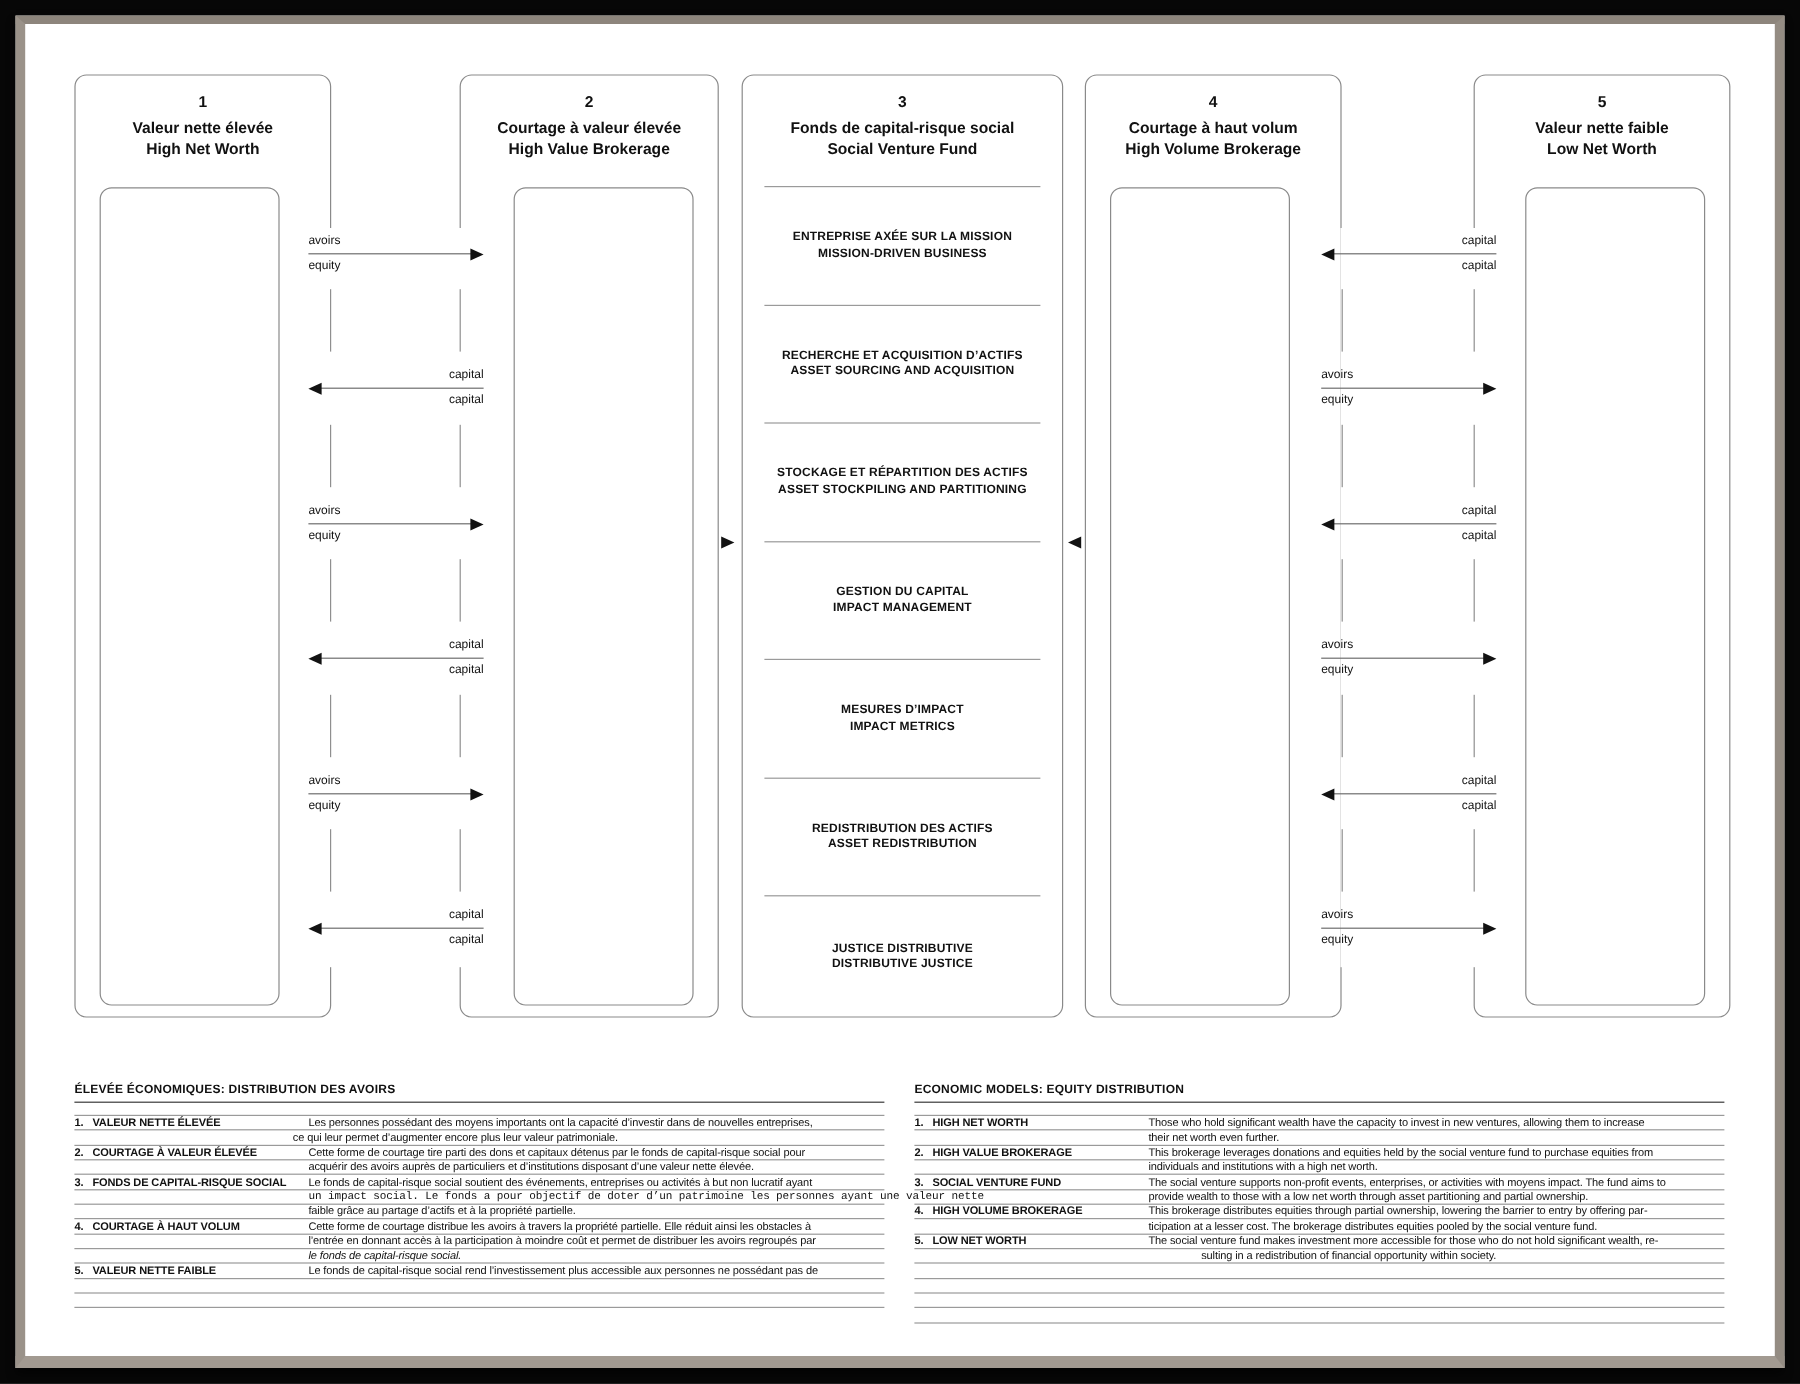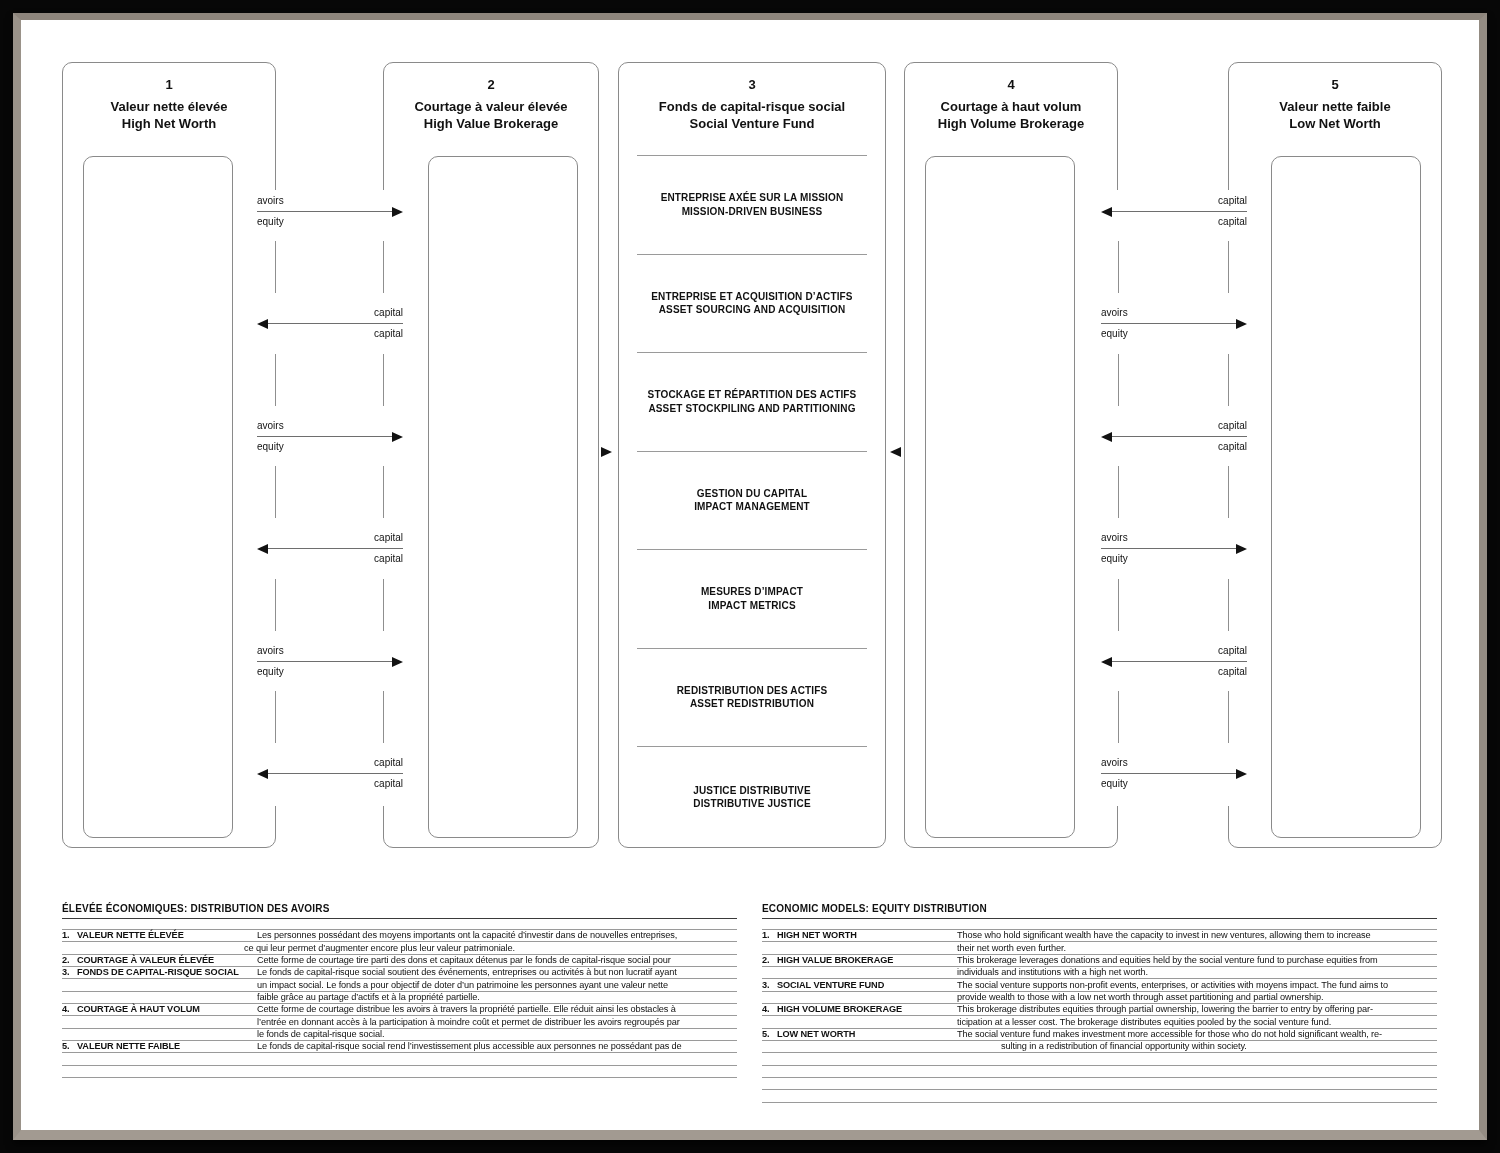--- a/index.html
+++ b/index.html
@@ -84,21 +84,21 @@
       <div class="abs hrule" style="left: 637px; top: 352px; width: 230px;"></div>
       <div class="abs hrule" style="left: 637px; top: 451px; width: 230px;"></div>
       <div class="abs hrule" style="left: 637px; top: 549px; width: 230px;"></div>
       <div class="abs hrule" style="left: 637px; top: 648px; width: 230px;"></div>
       <div class="abs hrule" style="left: 637px; top: 746px; width: 230px;"></div>
       <div class="abs section-label" style="left: 637px; top: 191px; width: 230px;">
         <div class="">ENTREPRISE AXÉE SUR LA MISSION</div>
         <div class="">MISSION-DRIVEN BUSINESS</div>
       </div>
       <div class="abs section-label" style="left: 637px; top: 289.5px; width: 230px;">
-        <div class="">ENTREPRISE ET ACQUISITION D’ACTIFS</div>
+        <div class="">RECHERCHE ET ACQUISITION D’ACTIFS</div>
         <div class="">ASSET SOURCING AND ACQUISITION</div>
       </div>
       <div class="abs section-label" style="left: 637px; top: 388px; width: 230px;">
         <div class="">STOCKAGE ET RÉPARTITION DES ACTIFS</div>
         <div class="">ASSET STOCKPILING AND PARTITIONING</div>
       </div>
       <div class="abs section-label" style="left: 637px; top: 486.5px; width: 230px;">
         <div class="">GESTION DU CAPITAL</div>
         <div class="">IMPACT MANAGEMENT</div>
       </div>
@@ -218,40 +218,43 @@
         </div>
         <div class="tbl-row" style="height: 12.357px;">
           <div class="t-cell" style="left: 182px;">ce qui leur permet d’augmenter encore plus leur valeur patrimoniale.</div>
         </div>
         <div class="tbl-row" style="height: 12.357px;">
           <div class="t-cell t-bold" style="left: 0px;">2.</div>
           <div class="t-cell t-bold" style="left: 15px;">COURTAGE À VALEUR ÉLEVÉE</div>
           <div class="t-cell" style="left: 195px;">Cette forme de courtage tire parti des dons et capitaux détenus par le fonds de capital-risque social pour</div>
         </div>
         <div class="tbl-row" style="height: 12.357px;">
+          <div class="t-cell" style="left: 195px;">acquérir des avoirs auprès de particuliers et d’institutions disposant d’une valeur nette élevée.</div>
+        </div>
+        <div class="tbl-row" style="height: 12.357px;">
           <div class="t-cell t-bold" style="left: 0px;">3.</div>
           <div class="t-cell t-bold" style="left: 15px;">FONDS DE CAPITAL-RISQUE SOCIAL</div>
           <div class="t-cell" style="left: 195px; margin-top: 48px;">Le fonds de capital-risque social soutient des événements, entreprises ou activités à but non lucratif ayant</div>
         </div>
         <div class="tbl-row" style="height: 12.357px;">
-          <div class="t-cell" style="left: 195px;">un impact social. Le fonds a pour objectif de doter d’un patrimoine les personnes ayant une valeur nette</div>
+          <div class="t-cell" style="left: 195px; font-family: Liberation Mono, monospace;">un impact social. Le fonds a pour objectif de doter d’un patrimoine les personnes ayant une valeur nette</div>
         </div>
         <div class="tbl-row" style="height: 12.357px;">
           <div class="t-cell" style="left: 195px;">faible grâce au partage d’actifs et à la propriété partielle.</div>
         </div>
         <div class="tbl-row" style="height: 12.357px;">
           <div class="t-cell t-bold" style="left: 0px;">4.</div>
           <div class="t-cell t-bold" style="left: 15px;">COURTAGE À HAUT VOLUM</div>
           <div class="t-cell" style="left: 195px;">Cette forme de courtage distribue les avoirs à travers la propriété partielle. Elle réduit ainsi les obstacles à</div>
         </div>
         <div class="tbl-row" style="height: 12.357px;">
           <div class="t-cell" style="left: 195px;">l’entrée en donnant accès à la participation à moindre coût et permet de distribuer les avoirs regroupés par</div>
         </div>
         <div class="tbl-row" style="height: 12.357px;">
-          <div class="t-cell" style="left: 195px;">le fonds de capital-risque social.</div>
+          <div class="t-cell" style="left: 195px; font-style: italic;">le fonds de capital-risque social.</div>
         </div>
         <div class="tbl-row" style="height: 12.357px;">
           <div class="t-cell t-bold" style="left: 0px;">5.</div>
           <div class="t-cell t-bold" style="left: 15px;">VALEUR NETTE FAIBLE</div>
           <div class="t-cell" style="left: 195px;">Le fonds de capital-risque social rend l’investissement plus accessible aux personnes ne possédant pas de</div>
         </div>
         <div class="tbl-row" style="height: 12.357px;"></div>
         <div class="tbl-row" style="height: 12.357px;"></div>
       </div>
       <div class="abs tbl-title" style="left: 762px; top: 903px;">ECONOMIC MODELS: EQUITY DISTRIBUTION</div>

